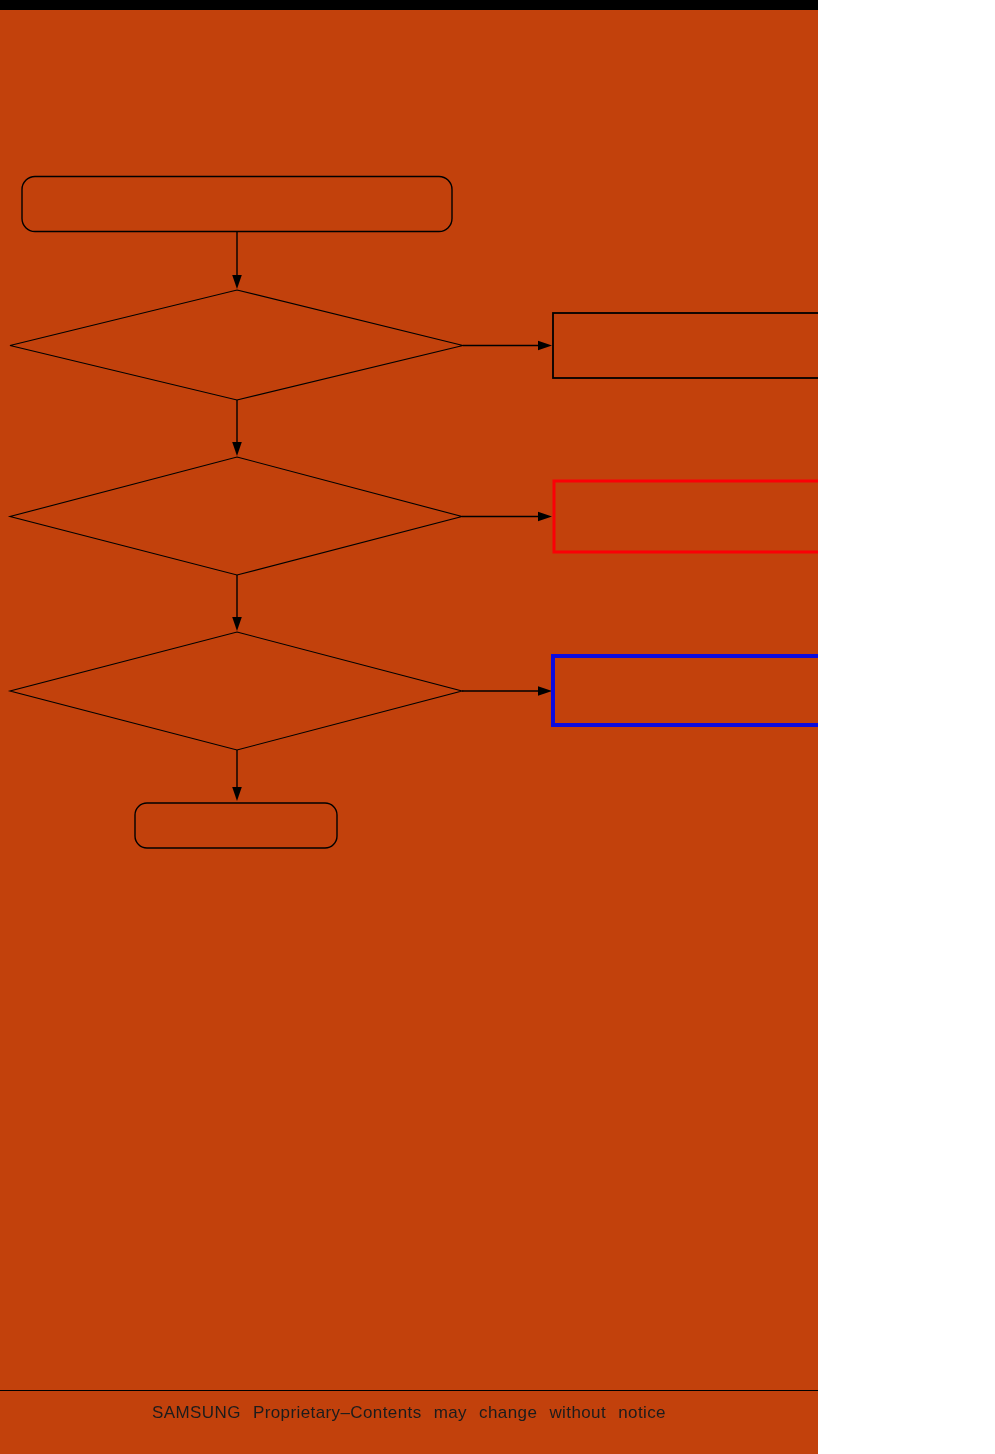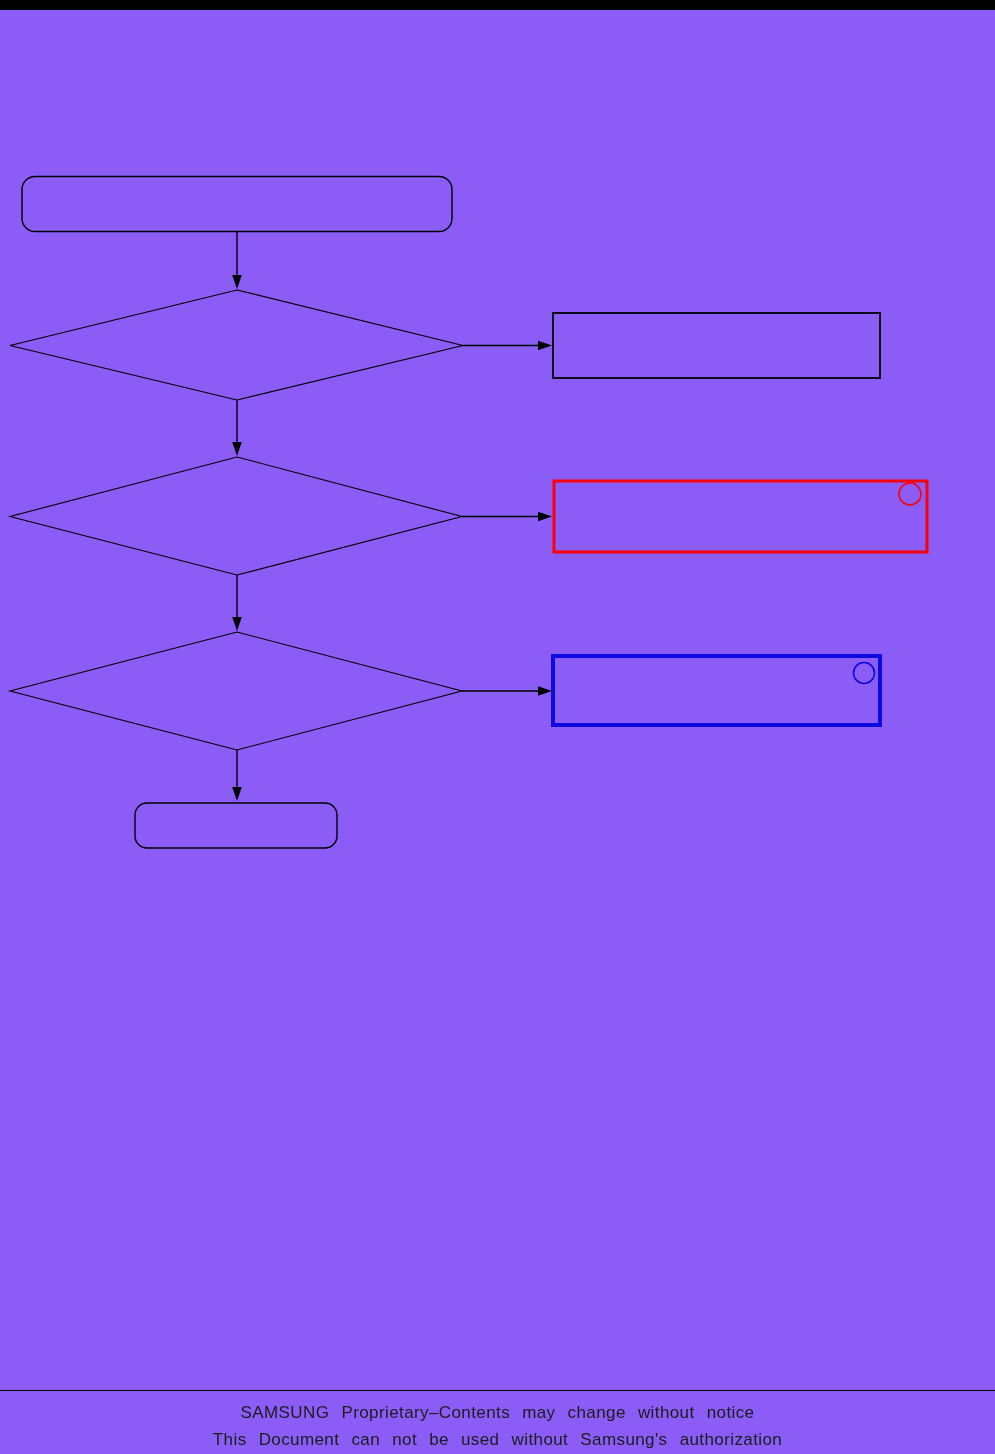--- a/index.html
+++ b/index.html
@@ -1,20 +1,20 @@
 <!DOCTYPE html>
 <html><head>
 <meta charset="utf-8">
 <style>
   html, body { margin: 0; padding: 0; background: #ffffff; }
   .page {
     position: relative;
-    width: 995px;
+    width: 818px;
     height: 1454px;
-    background: #8b5cf6;
+    background: #c2410c;
     font-family: "Liberation Sans", sans-serif;
     overflow: hidden;
   }
   .top-bar {
     position: absolute;
     top: 0; left: 0;
     width: 100%; height: 10px;
     background: #000000;
   }
   svg.flowchart {
@@ -88,15 +88,14 @@
     <circle cx="864" cy="673" r="10.5" fill="none" stroke-width="1.6" stroke="#0b0be0"></circle>
 
     <line x1="237" y1="750" x2="237" y2="788" stroke="#000000" stroke-width="1.4"></line>
     <polygon points="237,801 232.2,787 241.8,787" fill="#000000"></polygon>
 
     <rect x="135" y="803" width="202" height="45" rx="12" ry="12" fill="none" stroke="#000000" stroke-width="1.4"></rect>
   </svg>
 
   <div class="footer-rule"></div>
   <p class="footer-text footer-line-1">SAMSUNG Proprietary–Contents may change without notice</p>
-  <p class="footer-text footer-line-2">This Document can not be used without Samsung's authorization</p>
 
 </div>
 
 </body></html>

